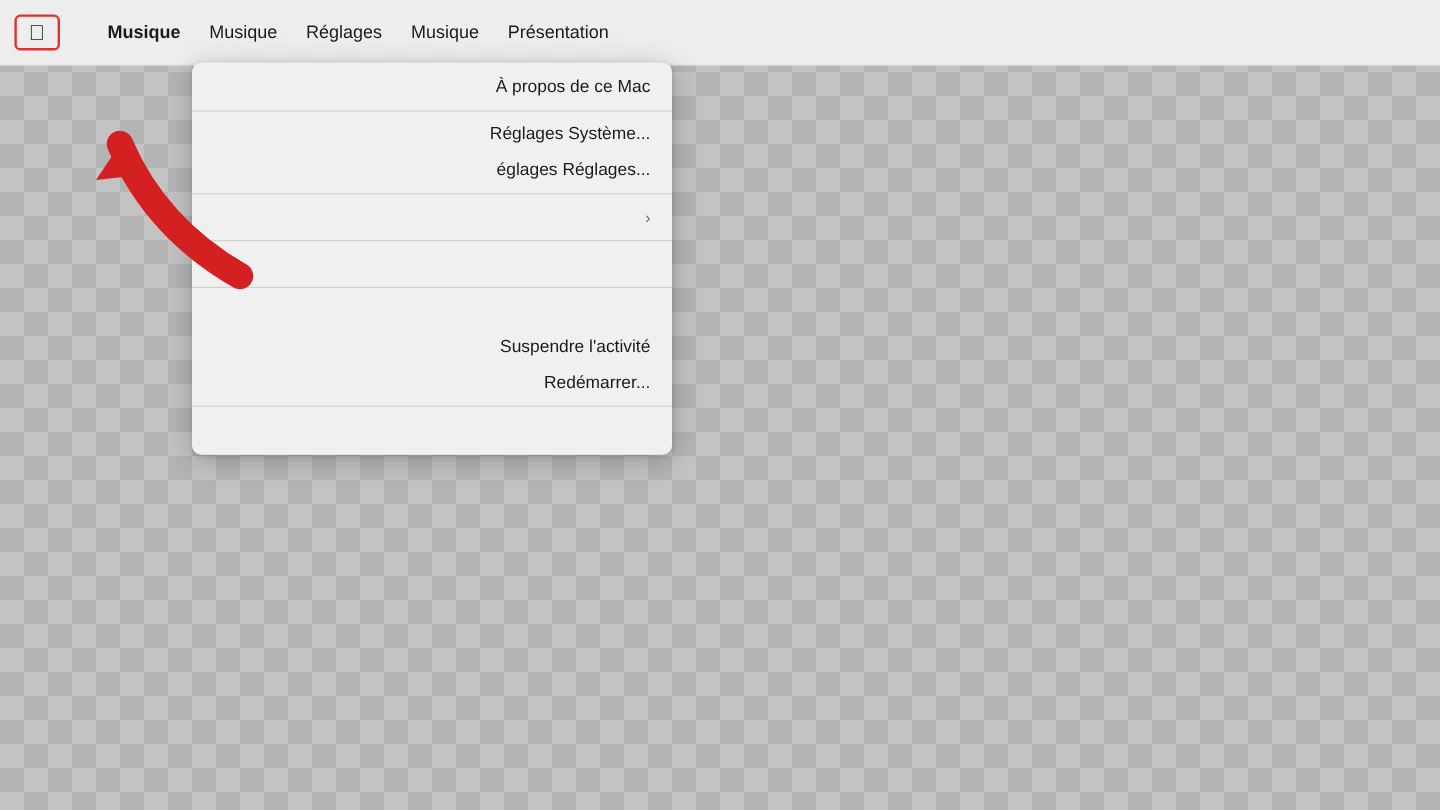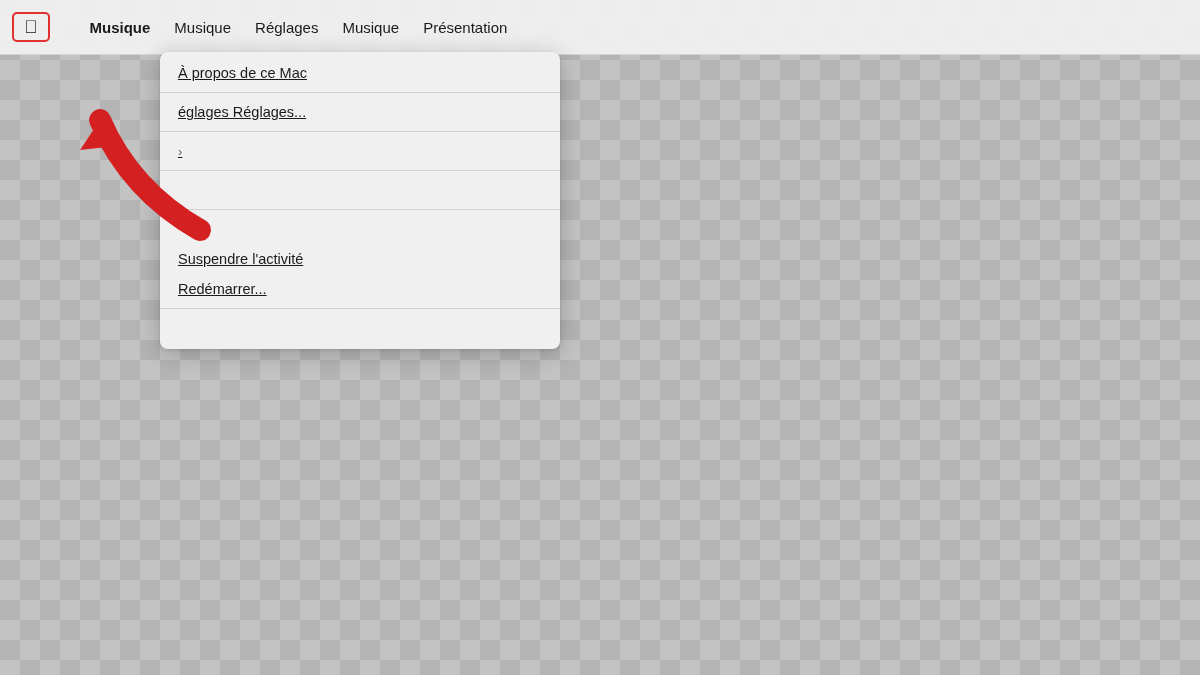--- a/index.html
+++ b/index.html
@@ -79,27 +79,26 @@
       box-shadow: 0 4px 24px rgba(0,0,0,0.22), 0 1px 4px rgba(0,0,0,0.12);
       min-width: 400px;
       padding: 6px 0;
       z-index: 200;
       backdrop-filter: blur(20px);
     }
 
     .menu-item {
       display: flex;
       align-items: center;
-      justify-content: flex-start;
+      justify-content: flex-end;
       padding: 7px 18px;
       font-size: 14.5px;
       color: #1a1a1a;
       cursor: pointer;
       min-height: 30px;
-      text-decoration: underline;
     }
 
     .menu-item .shortcut {
       color: #666;
       font-size: 13px;
       margin-left: 40px;
     }
 
     .menu-item .chevron {
       color: #666;
@@ -155,20 +154,23 @@
 </div>
 
 <div class="dropdown-menu">
 
   <div class="menu-item">
     <span>À propos de ce Mac</span>
   </div>
 
   <div class="menu-separator"></div>
 
+  <div class="menu-item">
+    <span>Réglages Système...</span>
+  </div>
 
   <div class="menu-item">
     <span>églages Réglages...</span>
   </div>
 
   <div class="menu-separator"></div>
 
   <div class="menu-item">
     <span></span>
     <span class="chevron">›</span>

